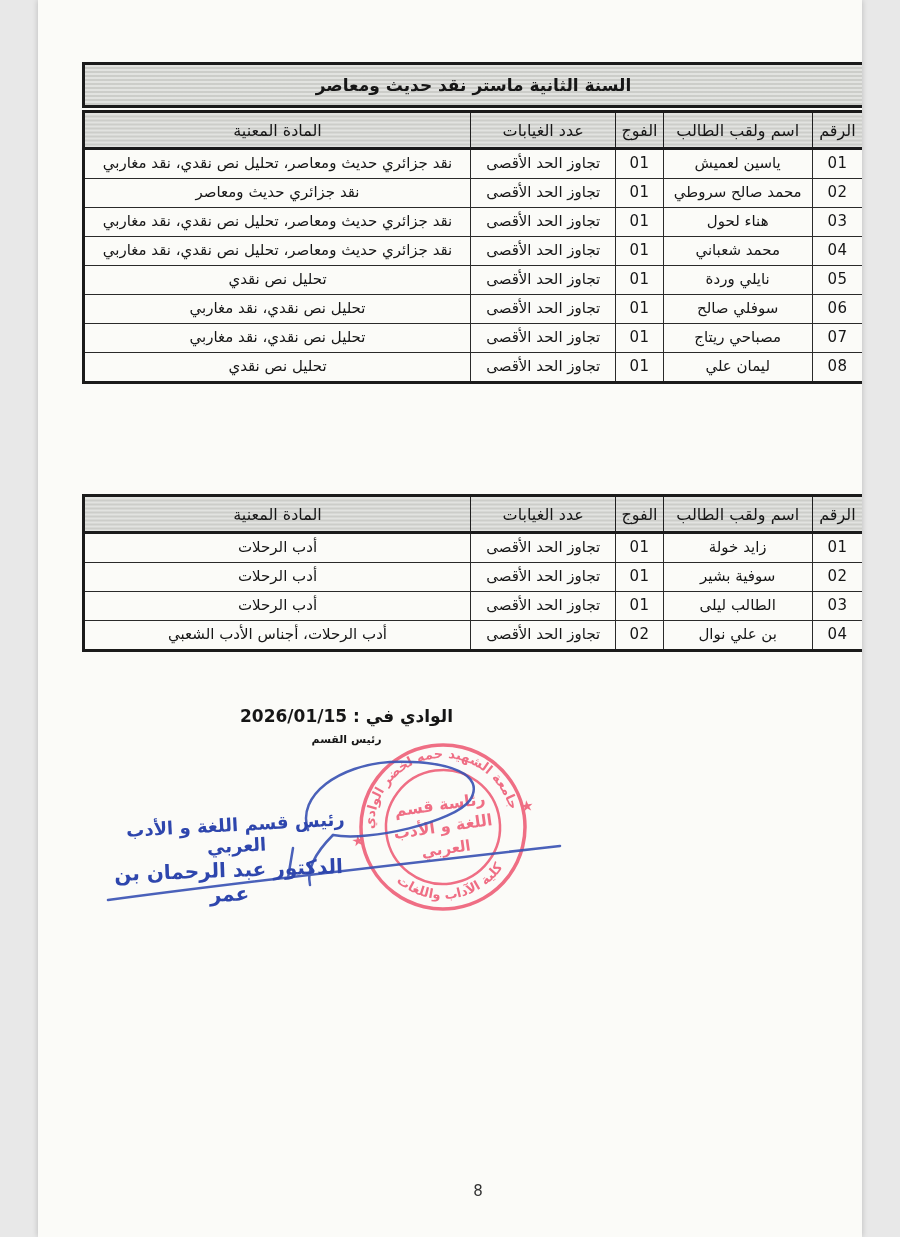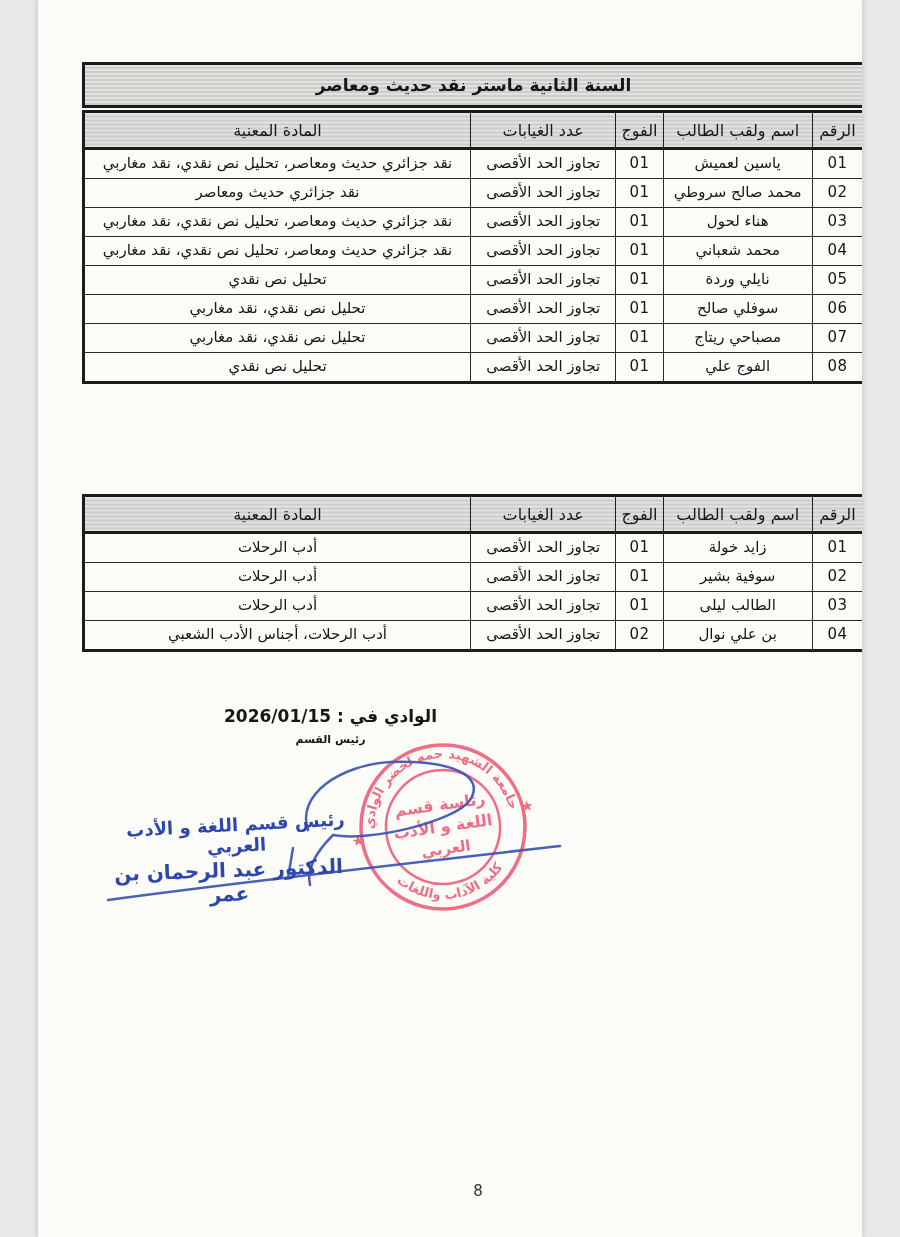--- a/index.html
+++ b/index.html
@@ -27,21 +27,21 @@
     background-image:repeating-linear-gradient(180deg,rgba(255,255,255,.28) 0 2px,rgba(0,0,0,.05) 2px 4px);
     border:1.5px solid #1f1f1f;border-bottom:3px solid #1b1b1b;
     font-size:16px;font-weight:normal;padding:6px 3px;height:22px;
   }
   table.doc td{
     border:1.2px solid #2a2a2a;text-align:center;vertical-align:middle;
     font-size:15px;line-height:1.45;padding:2px 4px;height:24px;
   }
   td.numcell{font-size:15px;letter-spacing:.5px;}
   
-  .footer-block{position:absolute;top:706px;left:150px;width:285px;text-align:center;}
+  .footer-block{position:absolute;top:706px;left:166px;width:285px;text-align:center;}
   .date-line{font-size:17px;font-weight:bold;margin-bottom:7px;}
   .role-line{font-size:11px;font-weight:bold;}
   .sig-line1{
     position:absolute;top:814px;left:78px;width:240px;text-align:center;
     color:#2e46ad;font-weight:bold;font-size:18px;transform:rotate(-3deg);
   }
   .sig-line2{
     position:absolute;top:858px;left:70px;width:242px;text-align:center;
     color:#2e46ad;font-weight:bold;font-size:20px;transform:rotate(-2deg);
   }
@@ -120,21 +120,21 @@
         </tr>
         <tr>
           <td class="numcell">07</td>
           <td>مصباحي ريتاج</td>
           <td class="numcell">01</td>
           <td>تجاوز الحد الأقصى</td>
           <td>تحليل نص نقدي، نقد مغاربي</td>
         </tr>
         <tr>
           <td class="numcell">08</td>
-          <td>الفوج علي</td>
+          <td>ليمان علي</td>
           <td class="numcell">01</td>
           <td>تجاوز الحد الأقصى</td>
           <td>تحليل نص نقدي</td>
         </tr>
       </tbody>
     </table>
   </div>
 
   <div class="tblwrap" style="top:494px;">
     <table class="doc">

